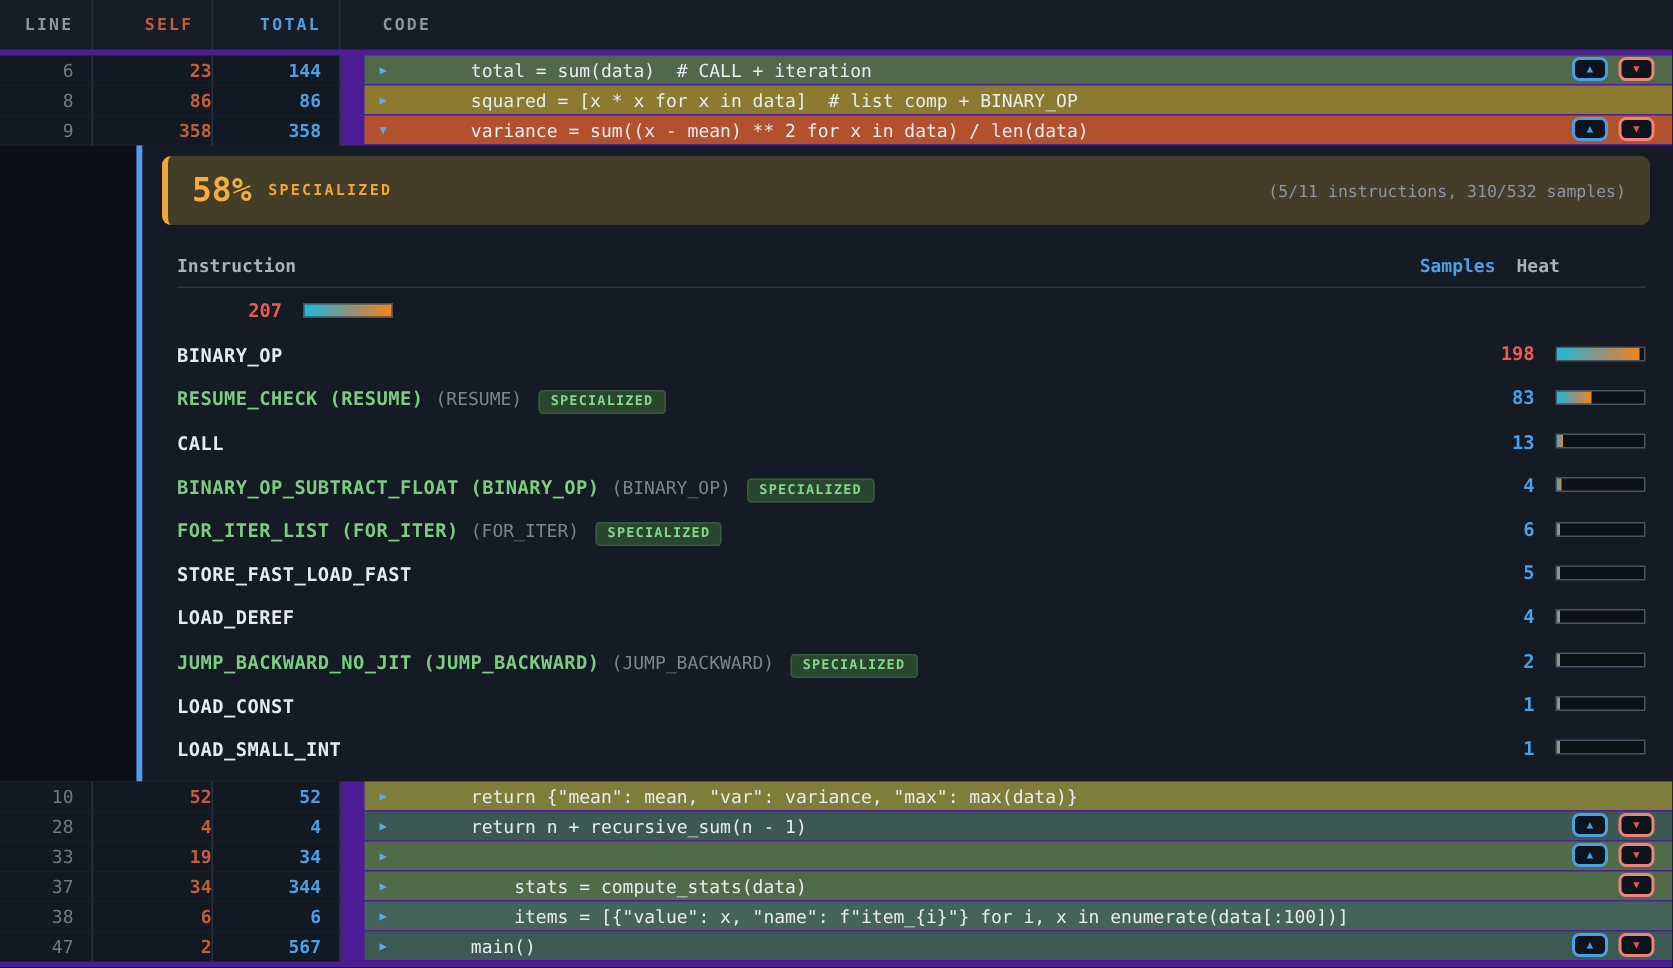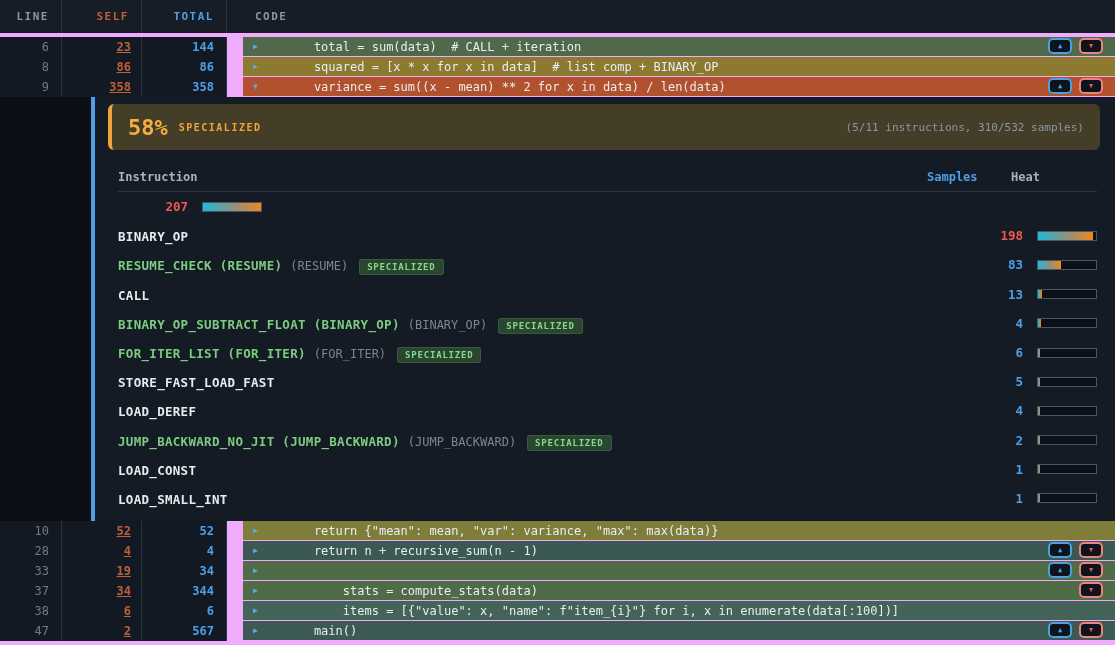--- a/index.html
+++ b/index.html
@@ -1,19 +1,19 @@
 <!DOCTYPE html>
 <html><head>
 <meta charset="utf-8">
 <style>
   * { margin:0; padding:0; box-sizing:border-box; }
   html,body { background:#0d1117; }
   .app {
     width:1115px; height:645px; position:relative; overflow:hidden;
-    background:#f0abfc;
+    background:#4c1d95;
     font-family:"DejaVu Sans Mono","Liberation Mono",monospace;
   }
   
   .hdr {
     display:grid; grid-template-columns:62px 80px 85px 1fr;
     height:33px; background:#161d27; margin-bottom:4px;
   }
   .hdr-cell {
     display:flex; align-items:center; justify-content:flex-end;
     padding-right:12px; font-size:11px; font-weight:bold;
@@ -23,21 +23,21 @@
   .hdr-cell.total { color:#4d9fe8; }
   .hdr-cell.code  { justify-content:flex-start; padding-left:28px; border-right:none; }
   
   .code-row { display:grid; grid-template-columns:62px 80px 85px 1fr; height:20px; }
   .num-cell {
     background:#131922; border-right:1px solid #2a323f;
     display:flex; align-items:center; justify-content:flex-end;
     font-size:12px; padding-right:12px;
   }
   .num-cell.line  { color:#6f7a89; }
-  .num-cell.self  { color:#c05f3a; font-weight:bold; padding-right:10px;text-decoration:underline; }
+  .num-cell.self  { color:#c05f3a; font-weight:bold; padding-right:0; }
   .num-cell.total { color:#4d9fe8; font-weight:bold; }
   .band {
     position:relative; height:19px; margin-left:16px;
     display:flex; align-items:center; cursor:pointer;
   }
   .expander {
     margin-left:10px; width:12px; font-size:8px; color:#5aabec; flex:none;
   }
   .code-text {
     margin-left:20px; white-space:pre; font-size:12px; color:#e9edf1;
@@ -65,21 +65,21 @@
     letter-spacing:1.5px; color:#f0a43c;
   }
   .banner-spacer { flex:1; }
   .banner-stats { font-size:11px; color:#8d96a4; }
   .ins-table { margin:13px 3px 0 10px; }
   .ins-hdr {
     display:flex; align-items:center; height:29px;
     border-bottom:1px solid #2b3441;
   }
   .col-name    { flex:1; }
-  .col-samples { width:70px; text-align:left; }
+  .col-samples { width:70px; text-align:right; }
   .col-heat    { width:86px; margin-left:14px; }
   .ins-hdr .col-name, .ins-hdr .col-heat { font-size:12px; font-weight:bold; color:#a9b1bc; }
   .ins-hdr .col-samples { font-size:12px; font-weight:bold; color:#4d9fe8; }
   .ins-row { display:flex; align-items:center; height:29.2px; }
   .ins-name { font-size:12.5px; font-weight:bold; letter-spacing:0.3px; }
   .ins-name.spec  { color:#7ccd80; }
   .ins-name.plain { color:#e6ebef; }
   .ins-base { margin-left:8px; font-size:12px; color:#7b8592; }
   .badge {
     margin-left:11px; font-size:9px; font-weight:bold; letter-spacing:0.8px;

